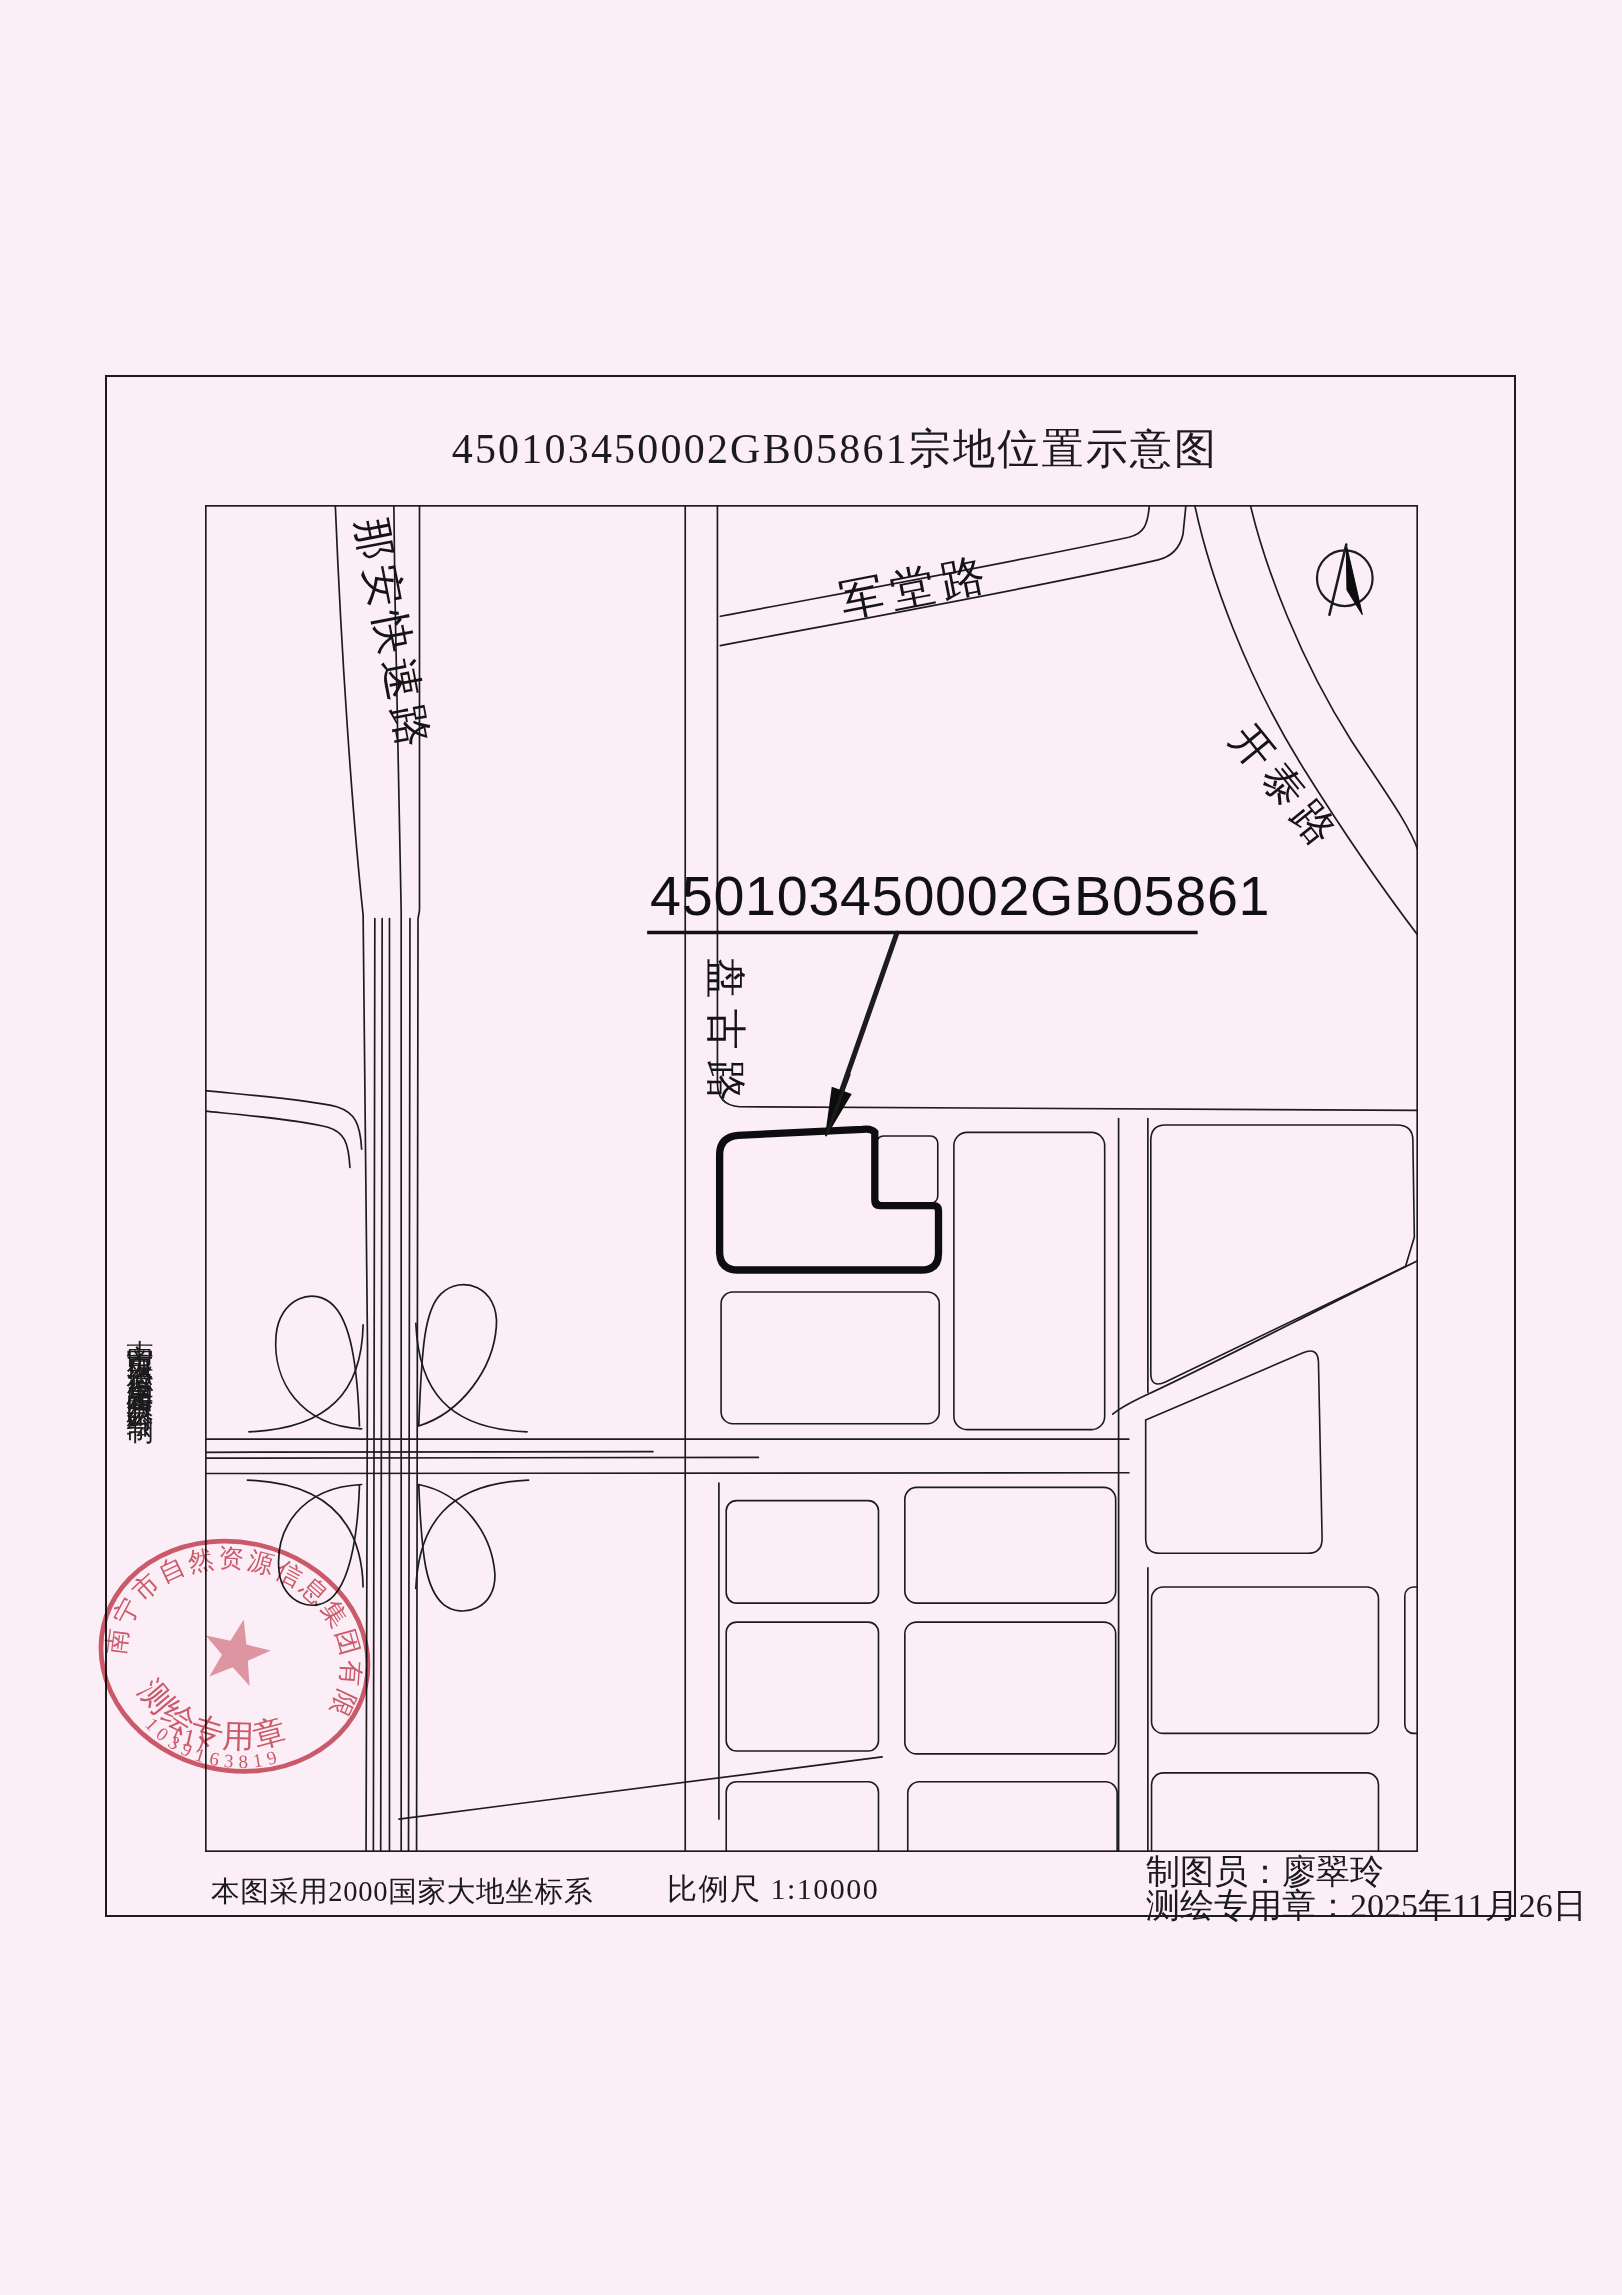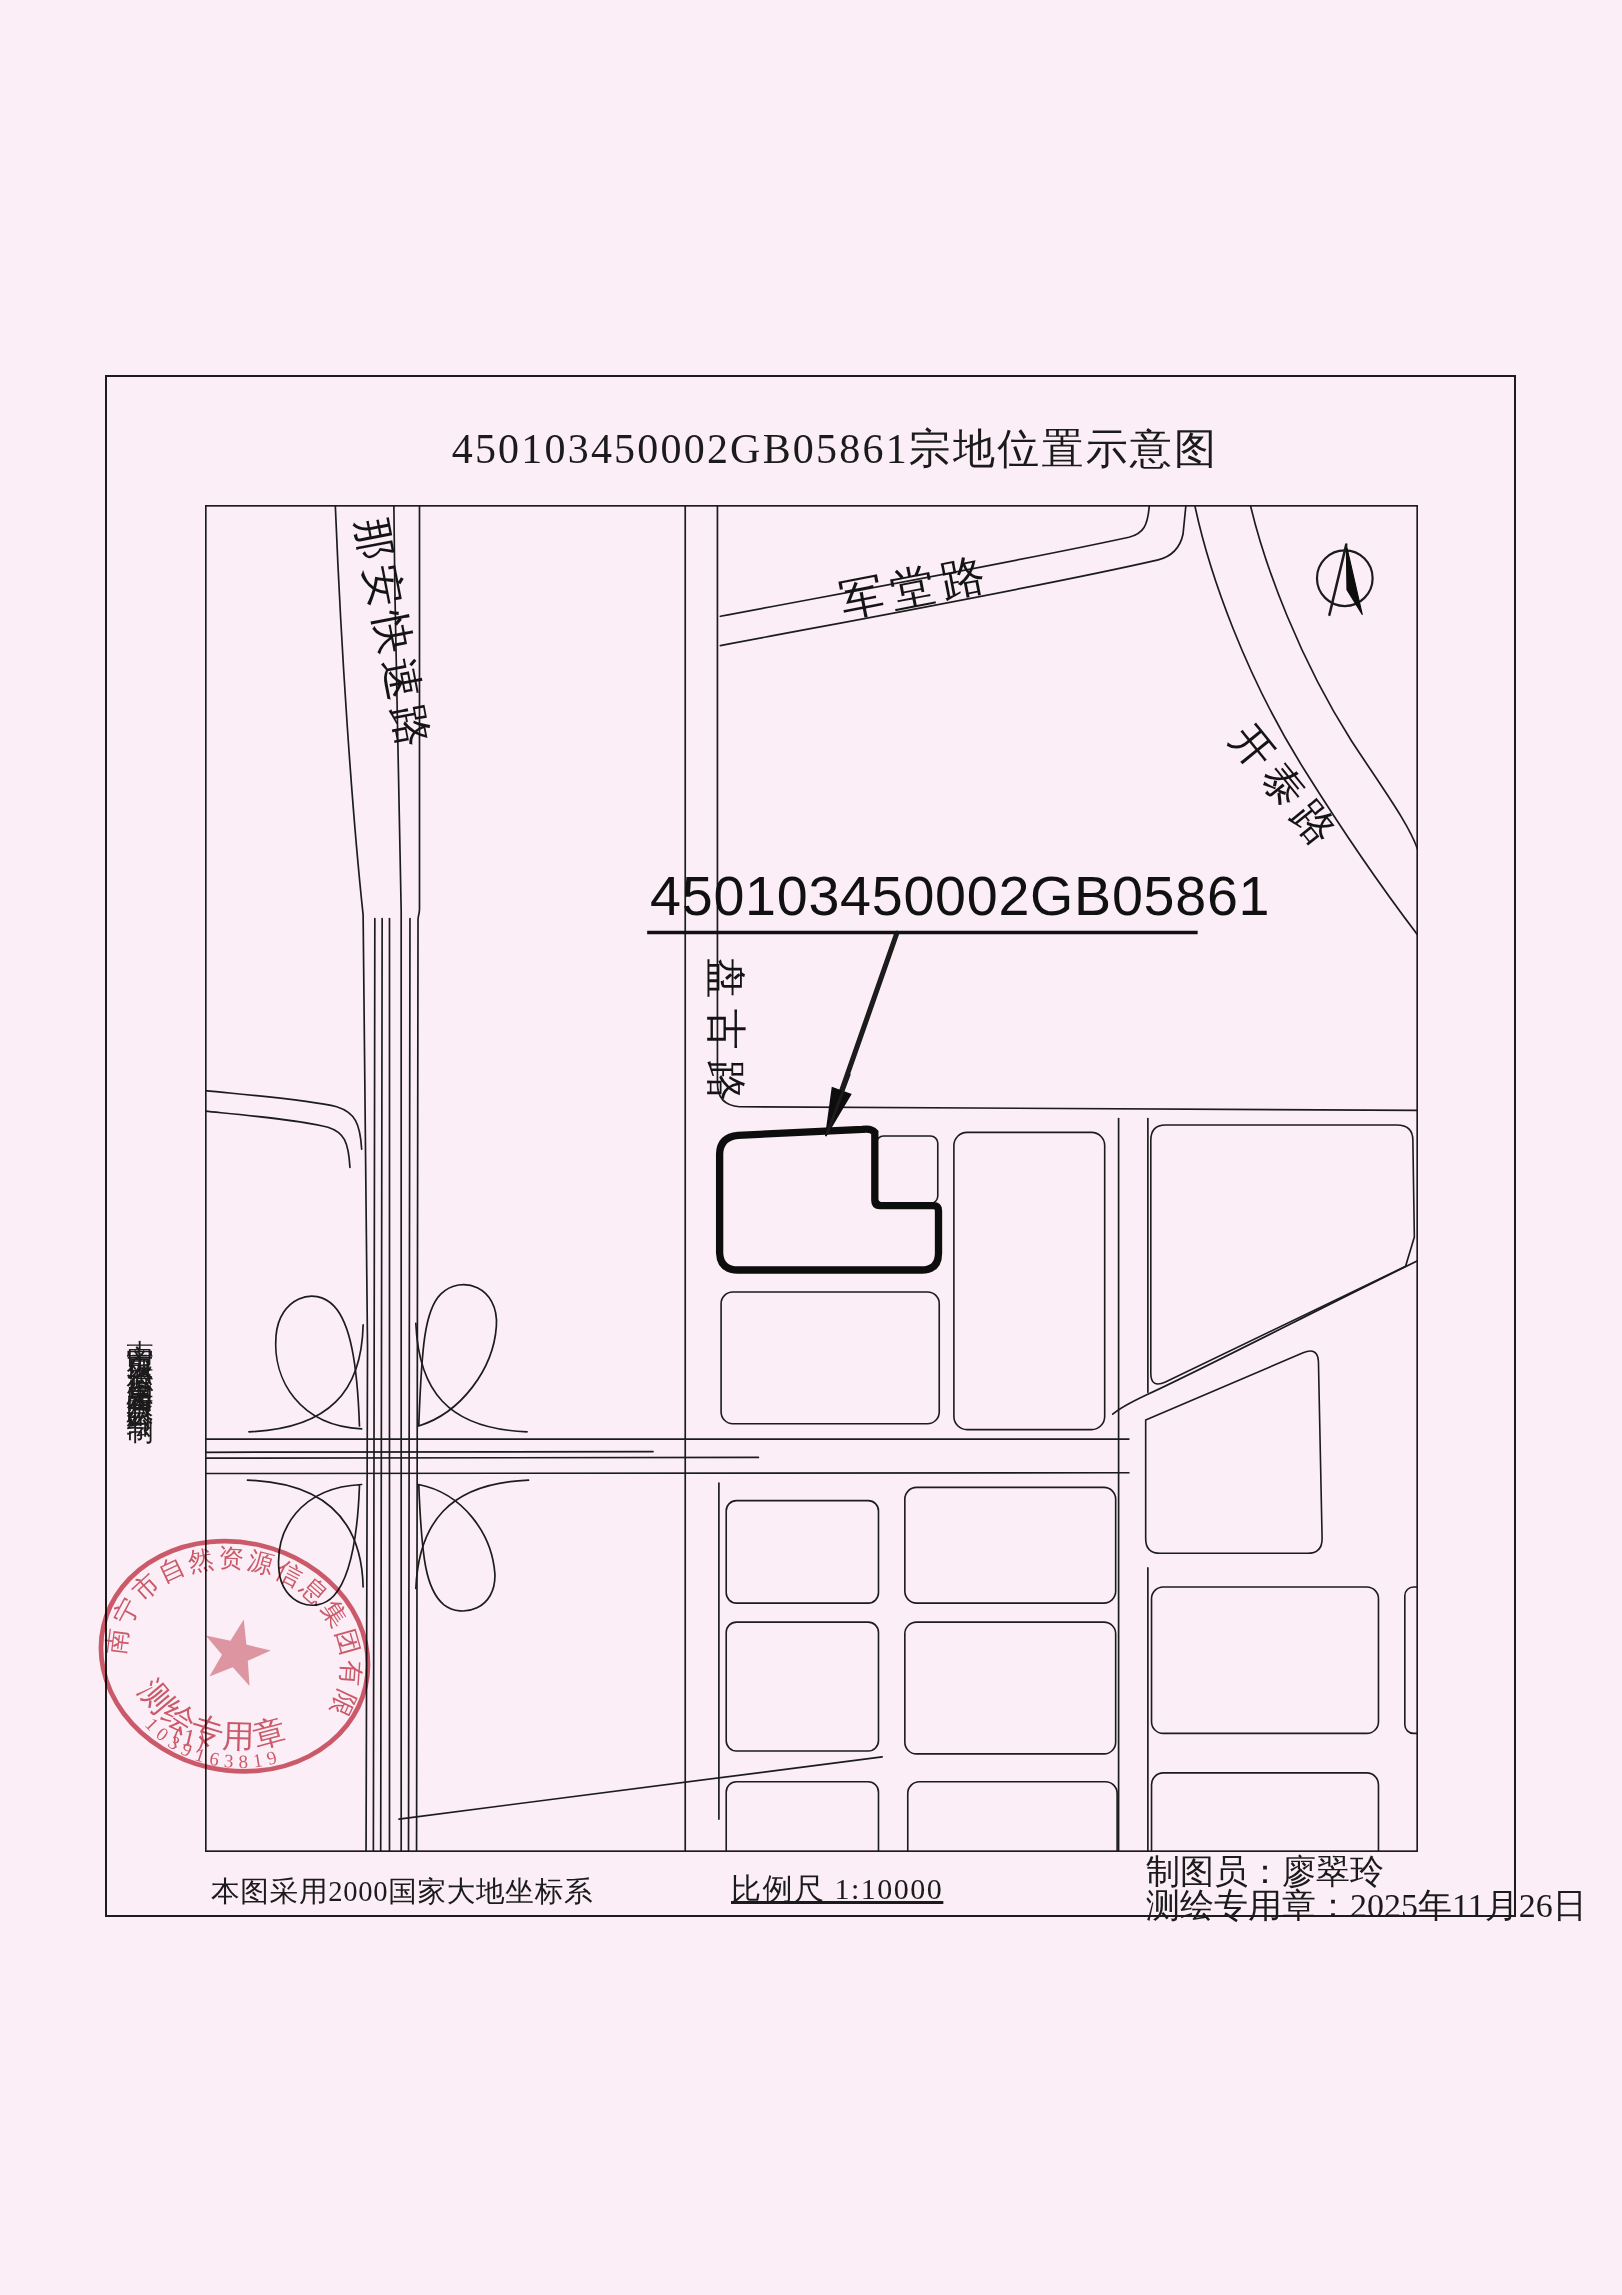--- a/index.html
+++ b/index.html
@@ -27,21 +27,21 @@
     font-family:"Liberation Serif","DejaVu Serif",serif;
   }
   .stamp-wrap{
     position:absolute;left:91px;top:1535px;width:287px;height:247px;
     mix-blend-mode:multiply;opacity:0.9;
   }
   .footer-datum{
     position:absolute;left:211px;top:1872px;font-size:28.6px;letter-spacing:0.7px;
   }
   .footer-scale{
-    position:absolute;left:731px;top:1869px;font-size:30px;letter-spacing:1.5px;text-decoration:underline;
+    position:absolute;left:667px;top:1869px;font-size:30px;letter-spacing:1.5px;
   }
   .footer-credits{
     position:absolute;left:1146px;top:1855px;font-size:34px;line-height:34px;
   }
   .footer-credits div{white-space:nowrap;}
   svg text{font-family:"Liberation Serif","DejaVu Serif",serif;}
   .parcel-id-text{font-family:"Liberation Sans","DejaVu Sans",sans-serif;}
 </style>
 </head>
 <body>

